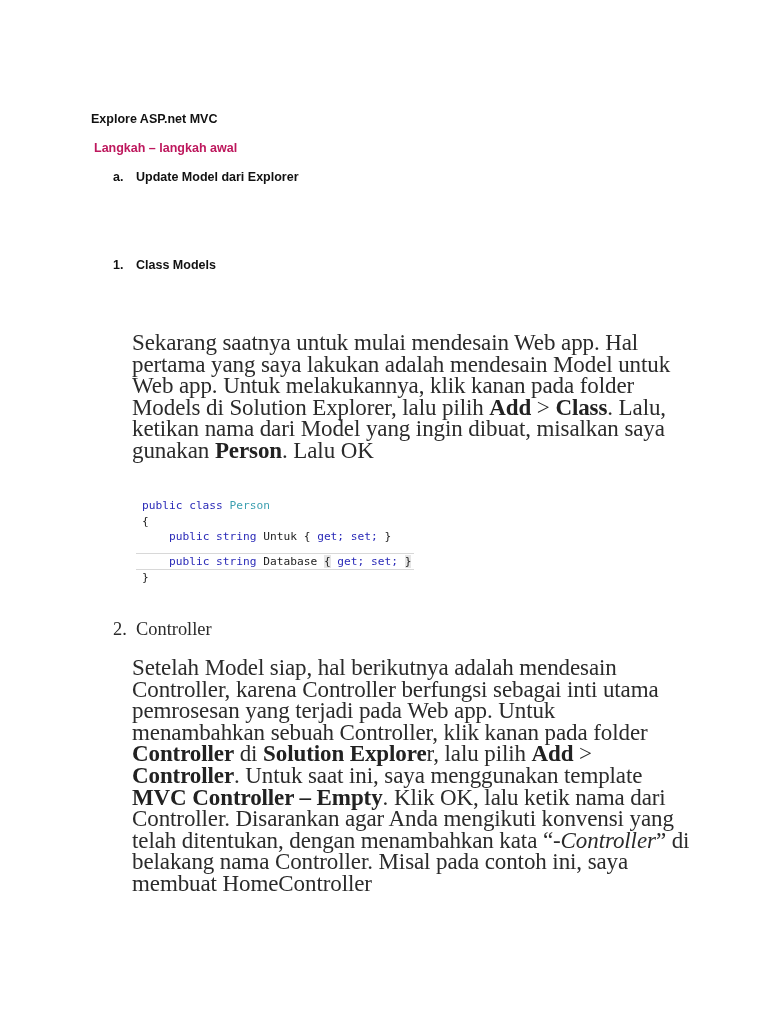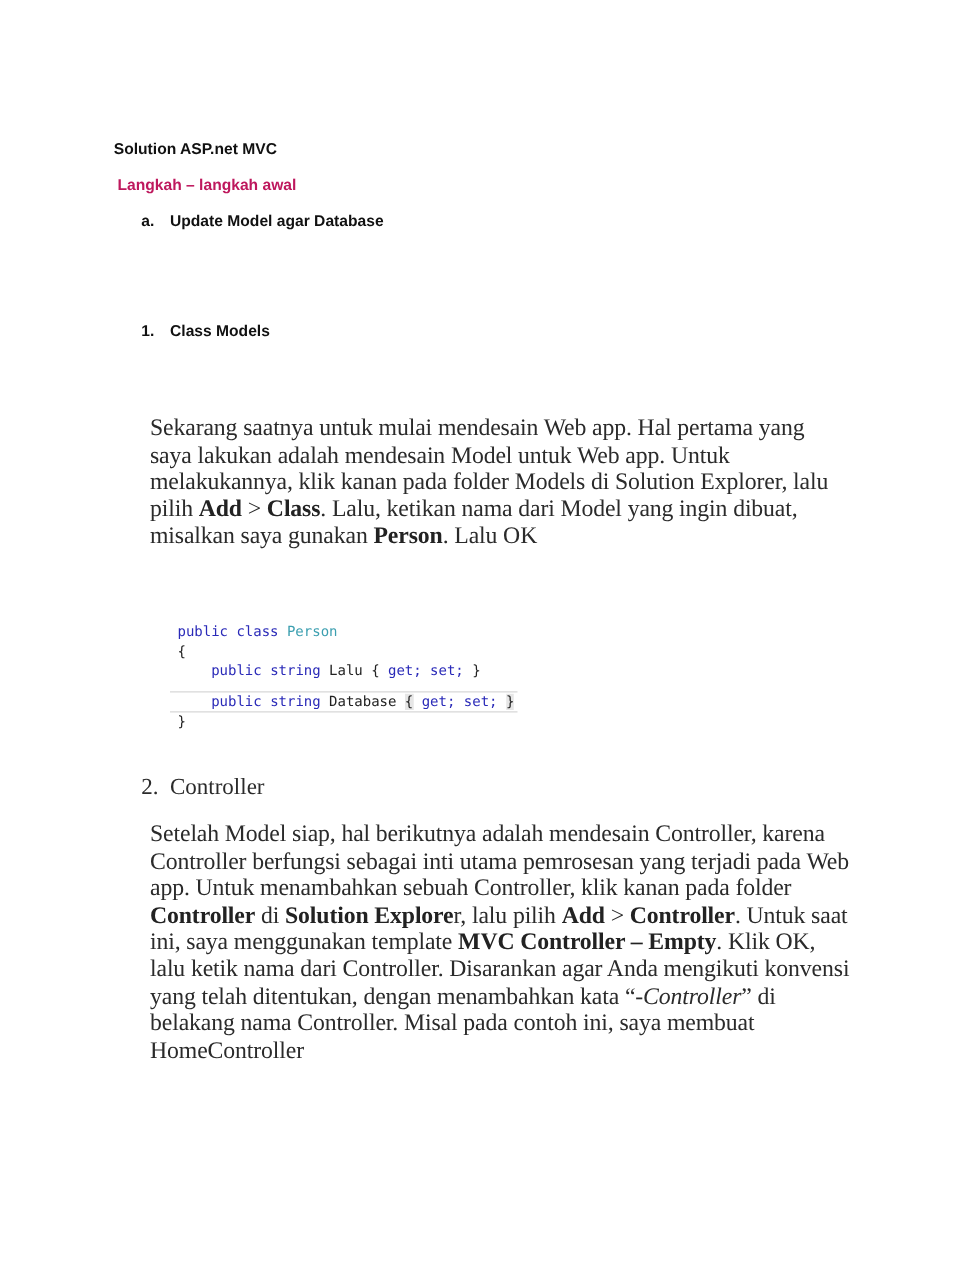--- a/index.html
+++ b/index.html
@@ -49,23 +49,23 @@
     .item-1 {
       left: 113px; top: 258px;
       font-size: 12.5px;
       font-weight: bold;
       color: #111;
       display: flex;
     }
     .item-1 .marker { width: 23px; }
 
     .para {
-      left: 120px;
+      left: 132px;
       width: 560px;
-      font-size: 19px;
+      font-size: 23px;
       line-height: 21.6px;
       letter-spacing: -0.1px;
     }
     .para-1 { top: 332px; }
     .para-2 { top: 657px; }
     .para b { font-weight: bold; color: #222; }
     .para i { font-style: italic; }
 
     .code {
       left: 142px; top: 498px;
@@ -90,39 +90,39 @@
     .heading-2 {
       left: 113px; top: 619px;
       font-size: 18.4px;
       display: flex;
     }
     .heading-2 .marker { width: 23px; }
   </style>
 </head>
 <body>
 
-<div class="abs sans doc-title">Solution ASP.net MVC</div>
+<div class="abs sans doc-title">Explore ASP.net MVC</div>
 <div class="abs sans doc-subtitle">Langkah – langkah awal</div>
 
 <div class="abs sans item-a">
   <span class="marker">a.</span>
-  <span>Update Model agar Database</span>
+  <span>Update Model dari Explorer</span>
 </div>
 
 <div class="abs sans item-1">
   <span class="marker">1.</span>
   <span>Class Models</span>
 </div>
 
 <div class="abs serif para para-1"><span>Sekarang saatnya untuk mulai mendesain Web app. Hal pertama yang saya lakukan adalah mendesain Model untuk Web app. Untuk melakukannya, klik kanan pada folder Models di Solution Explorer, lalu pilih </span><b>Add</b><span> &gt; </span><b>Class</b><span>. Lalu, ketikan nama dari Model yang ingin dibuat, misalkan saya gunakan </span><b>Person</b><span>. Lalu OK</span></div>
 
 <div class="abs mono code">
   <div class="line"><span class="kw">public class </span><span class="type">Person</span></div>
   <div class="line plain">{</div>
-  <div class="line"><span class="plain">    </span><span class="kw">public string </span><span class="plain">Lalu { </span><span class="kw">get; set;</span><span class="plain"> }</span></div>
+  <div class="line"><span class="plain">    </span><span class="kw">public string </span><span class="plain">Untuk { </span><span class="kw">get; set;</span><span class="plain"> }</span></div>
   <div class="gap"></div>
   <div class="line hl-line"><span class="plain">    </span><span class="kw">public string </span><span class="plain">Database </span><span class="plain brace-hl">{</span><span class="kw"> get; set; </span><span class="plain brace-hl">}</span></div>
   <div class="line plain">}</div>
 </div>
 
 <div class="abs serif heading-2">
   <span class="marker">2.</span>
   <span>Controller</span>
 </div>
 

